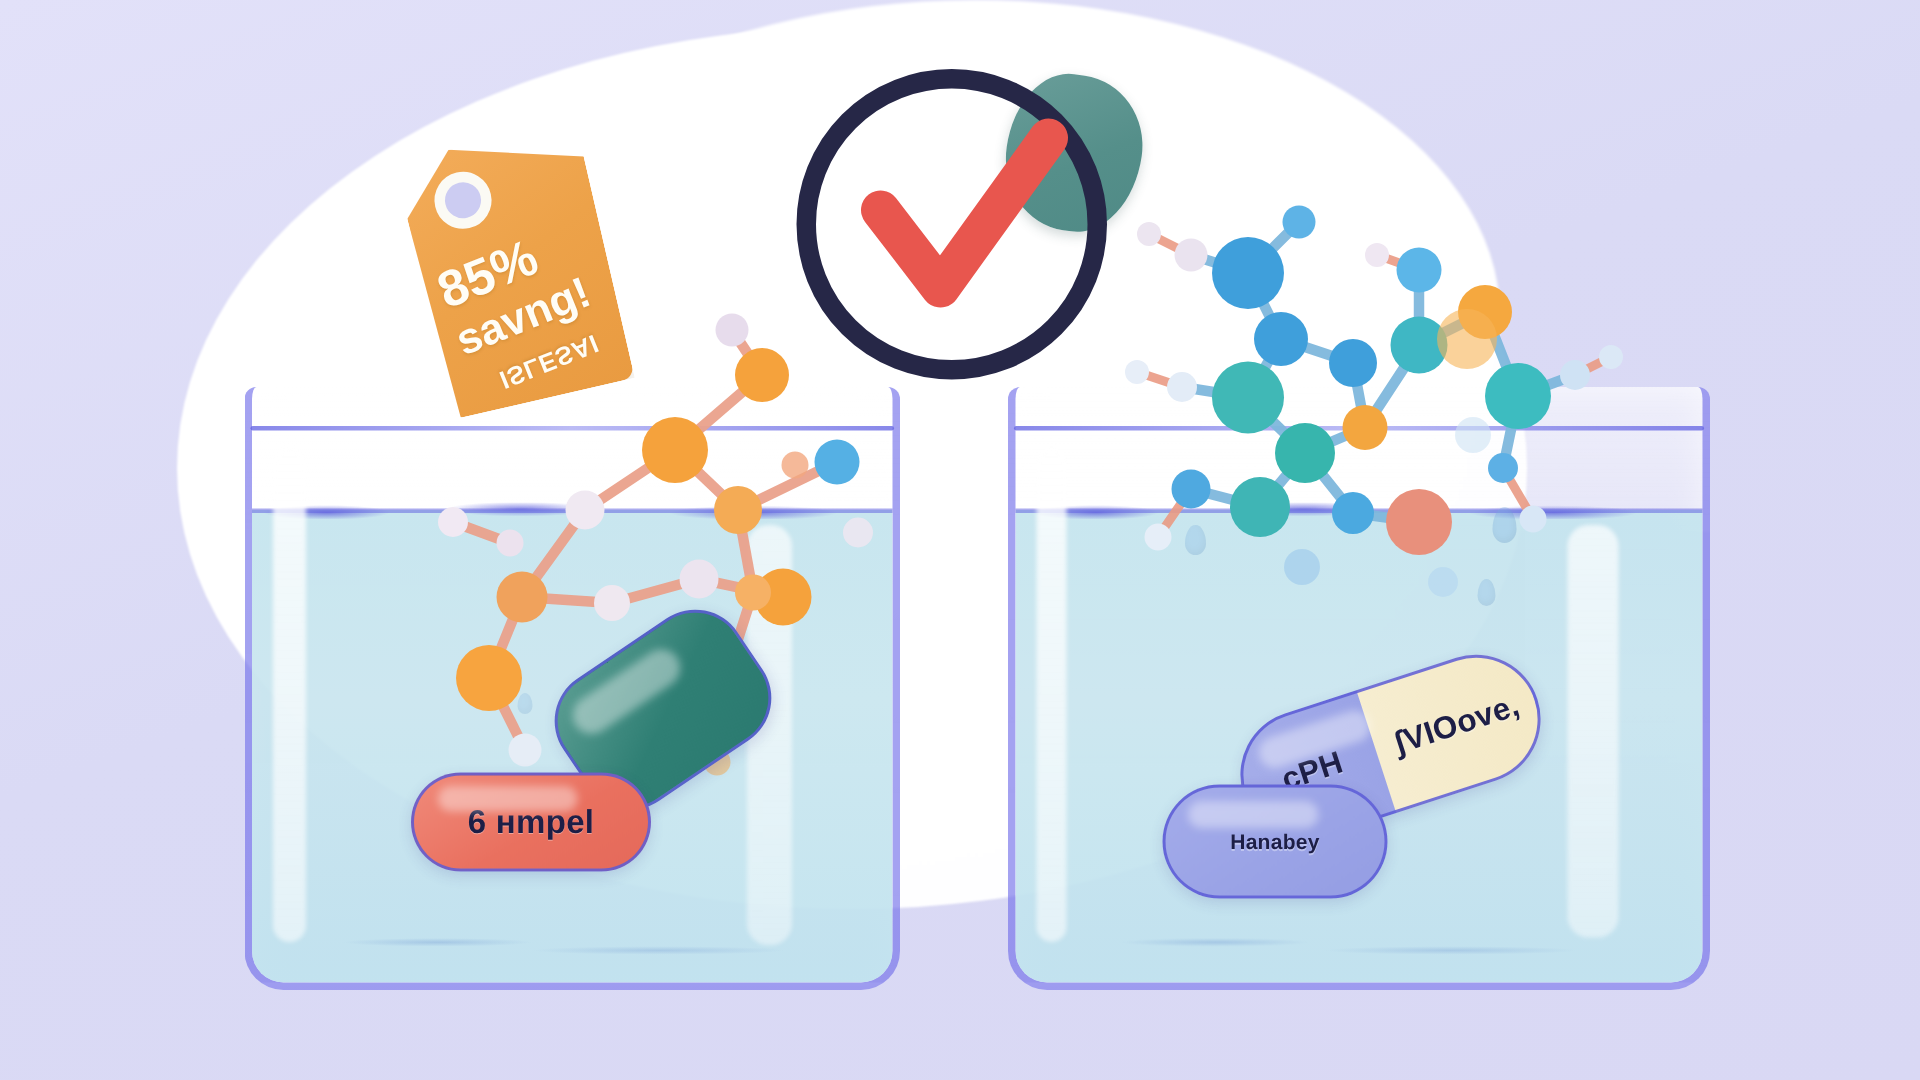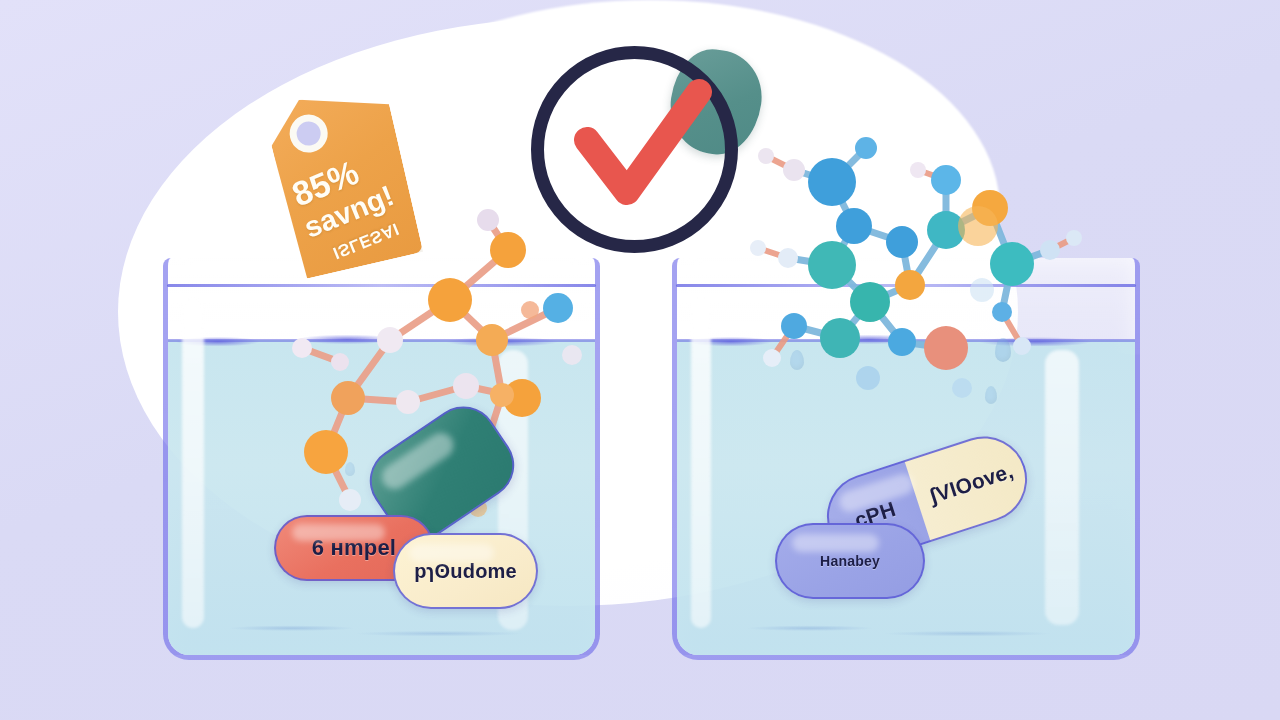--- a/index.html
+++ b/index.html
@@ -327,24 +327,20 @@
 
   <div class="capsule" id="cap-teal">
     <div class="cap-gloss"></div>
   </div>
 
   <div class="capsule" id="cap-red">
     <div class="cap-gloss"></div>
     <span class="capsule-txt">6 ʜmpel</span>
   </div>
 
-  <div class="capsule" id="cap-cream">
-    <div class="cap-gloss"></div>
-    <span class="capsule-txt">pɿʘudome</span>
-  </div>
 
   <div class="beaker" id="beaker-right" style="left:672px; top:258px; width:468px; height:402px;">
     <div class="beaker-glass">
       <div class="liquid" style="height:315px;">
         <div class="liquid-surface"></div>
       </div>
       <div class="glass-highlight" style="left:14px; top:40px; width:20px; height:330px;"></div>
       <div class="glass-highlight" style="left:368px; top:92px; width:34px; height:275px; opacity:.85;"></div>
       <div class="bottom-ripple"></div>
     </div>

